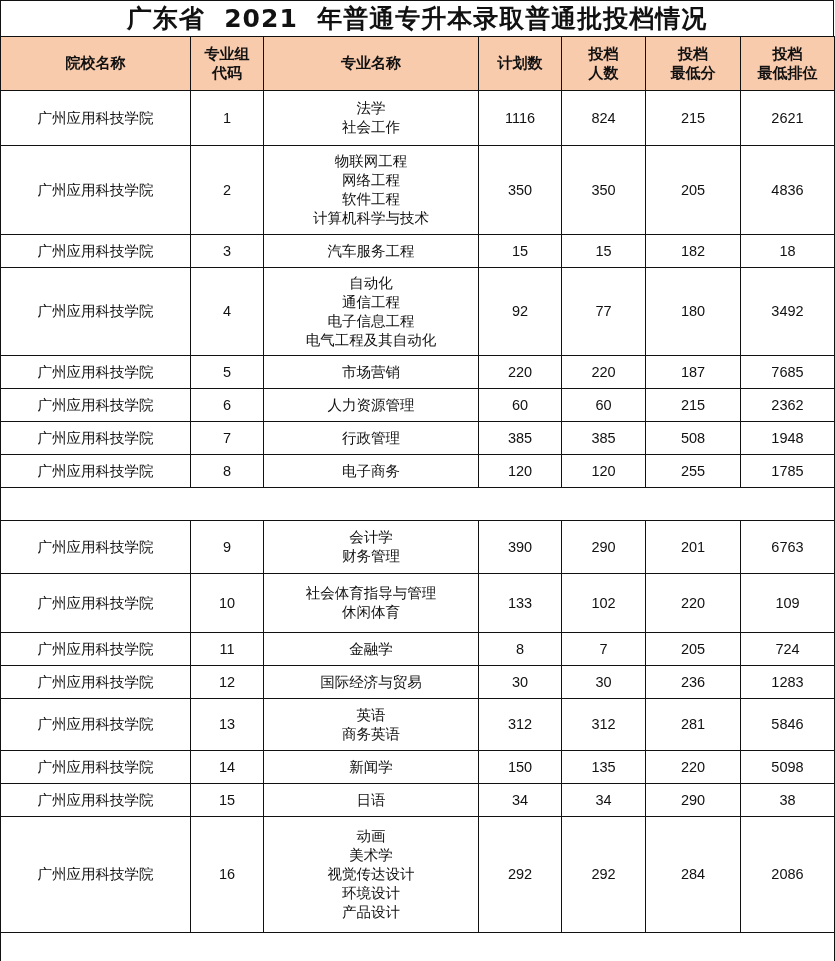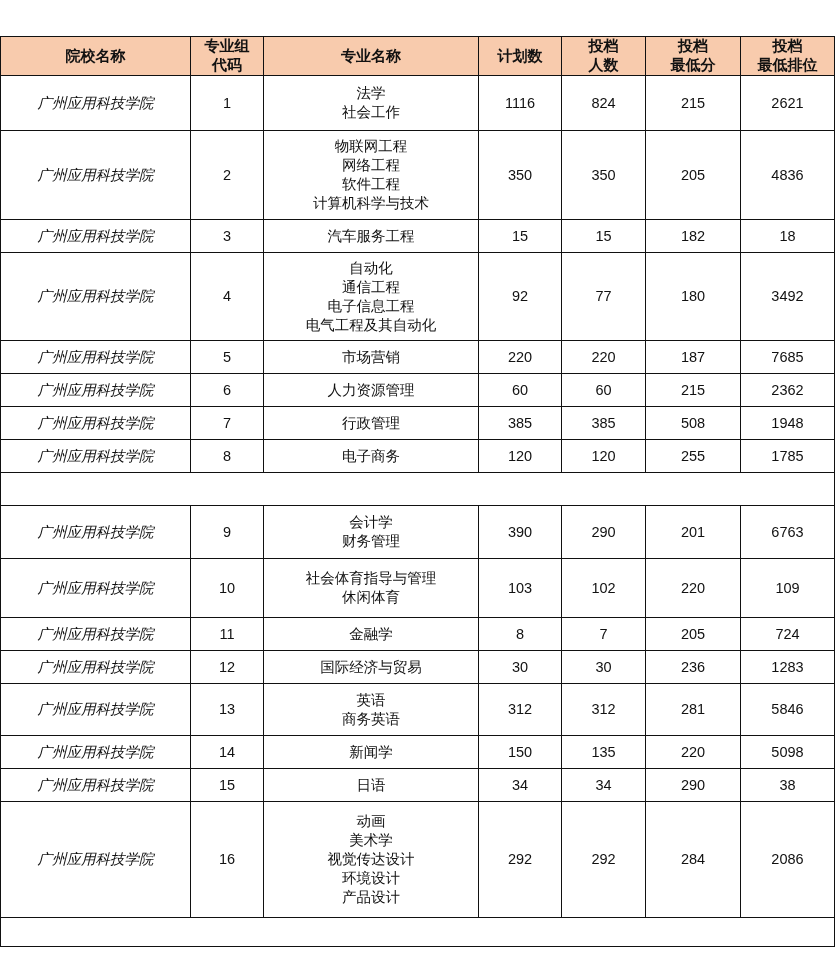--- a/index.html
+++ b/index.html
@@ -61,40 +61,40 @@
     }
     .ml {
       white-space: pre-line;
     }
     .num {
       font-family: "Liberation Sans", "DejaVu Sans", sans-serif;
       font-size: 15.5px;
     }
     .school {
       font-size: 15px;
-      font-style: italic;
     }
   </style>
 </head>
 <body>
 
 <div class="sheet">
+  <div class="title">广东省  2021  年普通专升本录取普通批投档情况</div>
 
   <table class="grid">
     <colgroup>
       <col style="width:190px">
       <col style="width:73px">
       <col style="width:215px">
       <col style="width:83px">
       <col style="width:84px">
       <col style="width:95px">
       <col style="width:94px">
     </colgroup>
     <thead>
-      <tr style="height:39px">
+      <tr style="height:54px">
         <th class="ml">院校名称</th>
         <th class="ml">专业组
 代码</th>
         <th class="ml">专业名称</th>
         <th class="ml">计划数</th>
         <th class="ml">投档
 人数</th>
         <th class="ml">投档
 最低分</th>
         <th class="ml">投档
@@ -192,21 +192,21 @@
         <td class="num">390</td>
         <td class="num">290</td>
         <td class="num">201</td>
         <td class="num">6763</td>
       </tr>
       <tr style="height:59px">
         <td class="school">广州应用科技学院</td>
         <td class="num">10</td>
         <td class="ml">社会体育指导与管理
 休闲体育</td>
-        <td class="num">103</td>
+        <td class="num">133</td>
         <td class="num">102</td>
         <td class="num">220</td>
         <td class="num">109</td>
       </tr>
       <tr style="height:33px">
         <td class="school">广州应用科技学院</td>
         <td class="num">11</td>
         <td class="ml">金融学</td>
         <td class="num">8</td>
         <td class="num">7</td>

